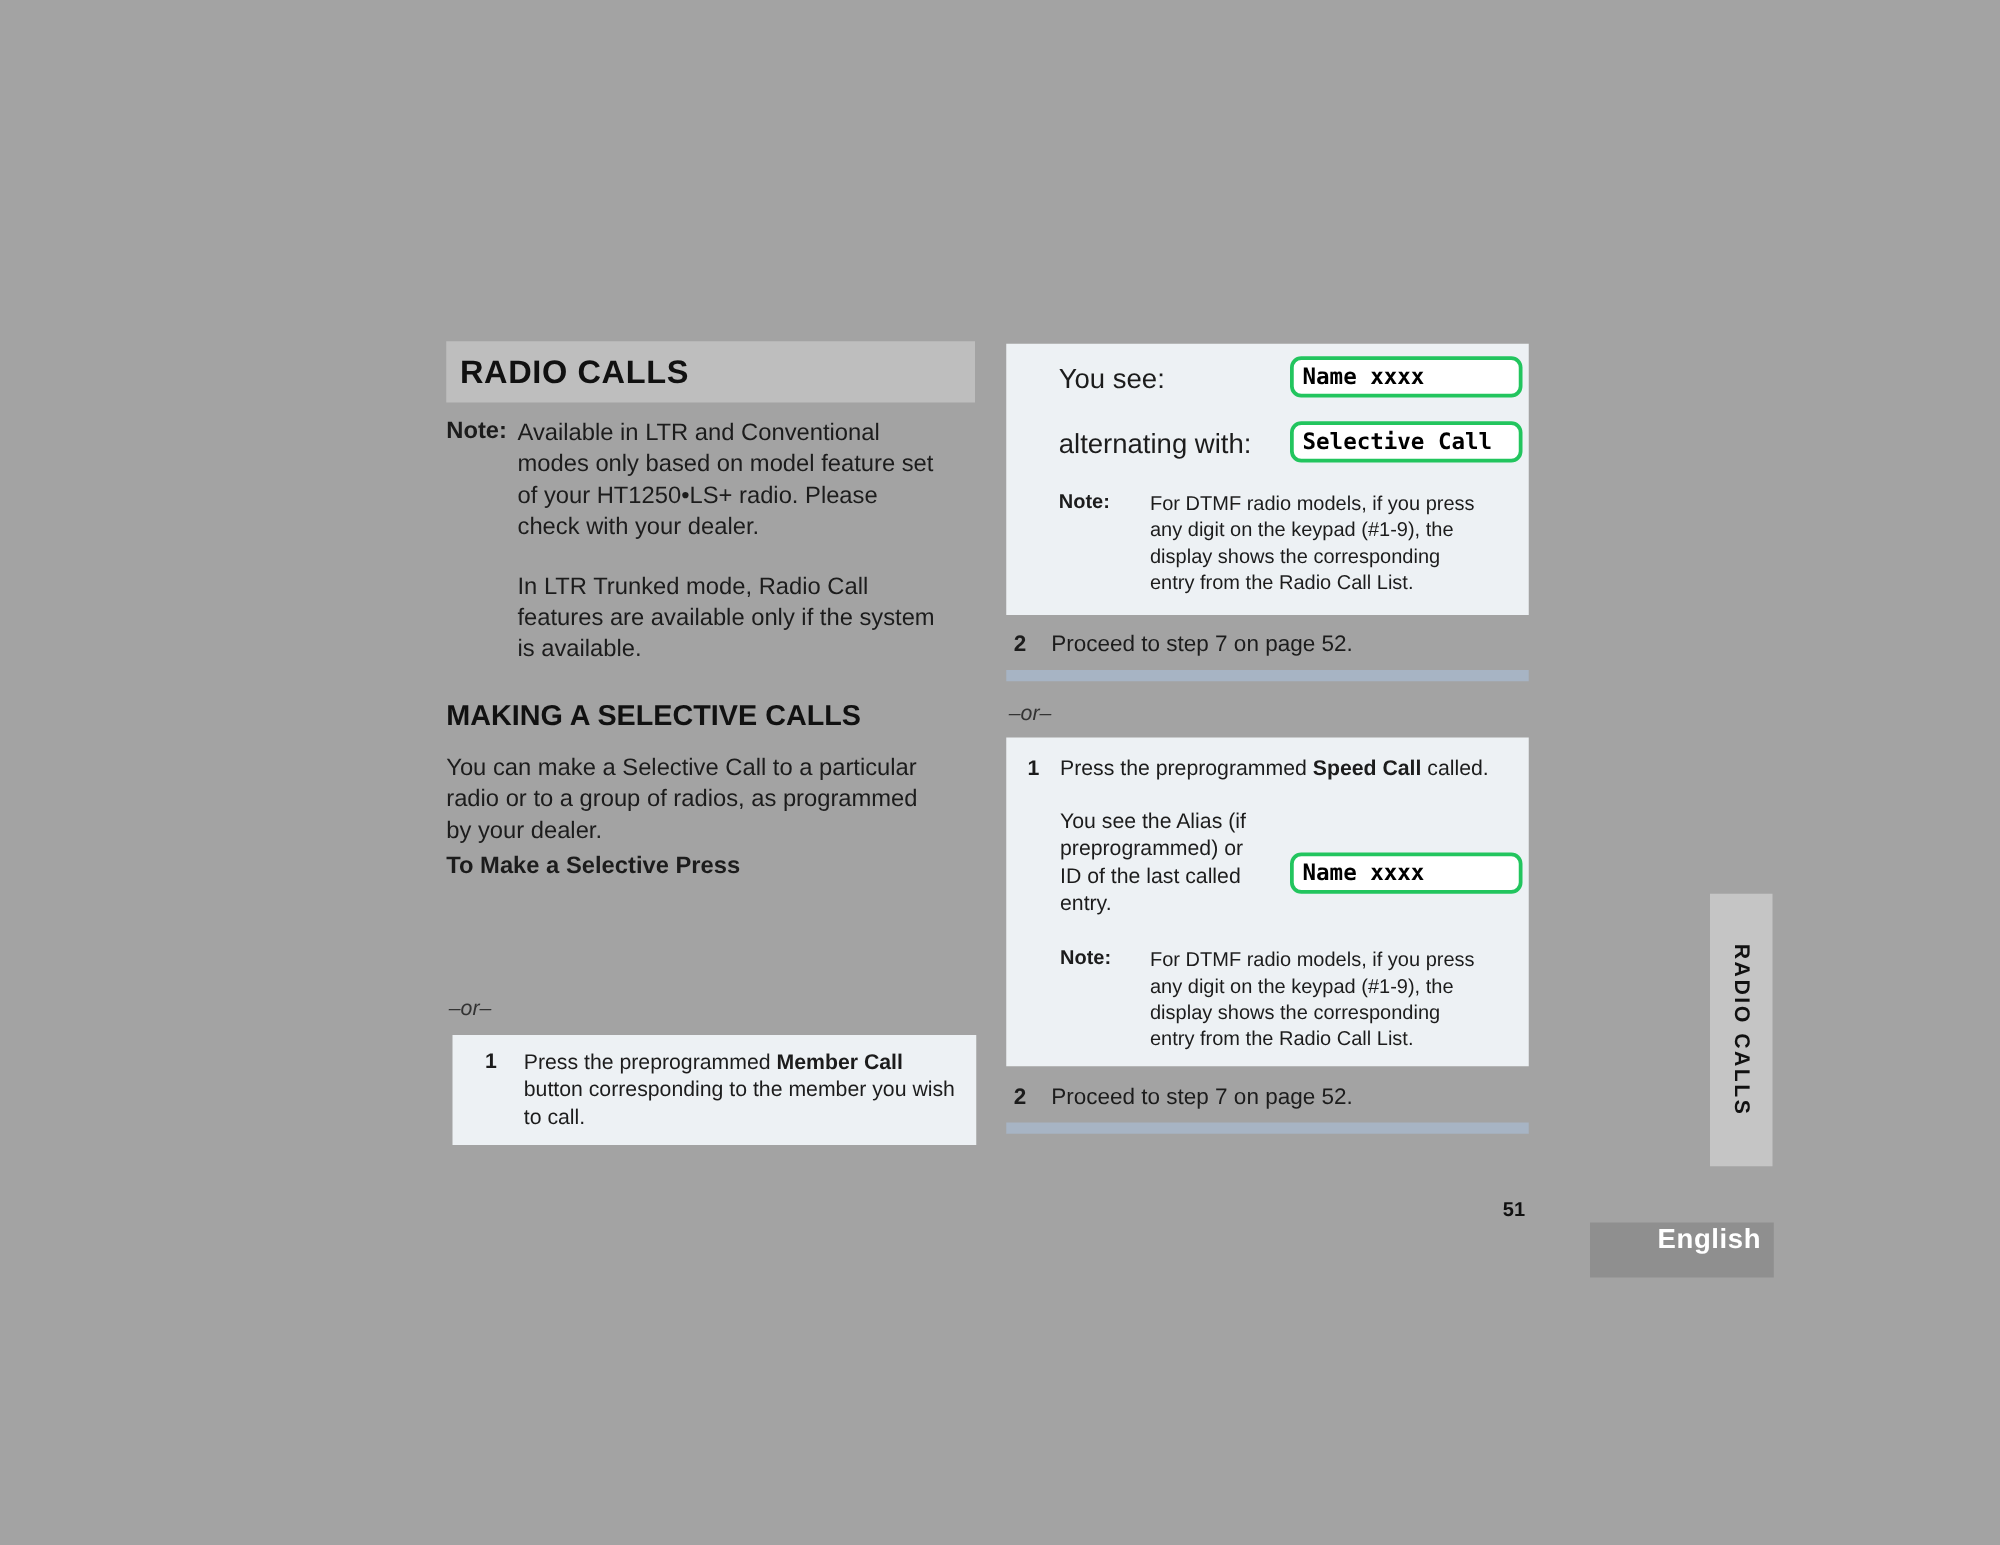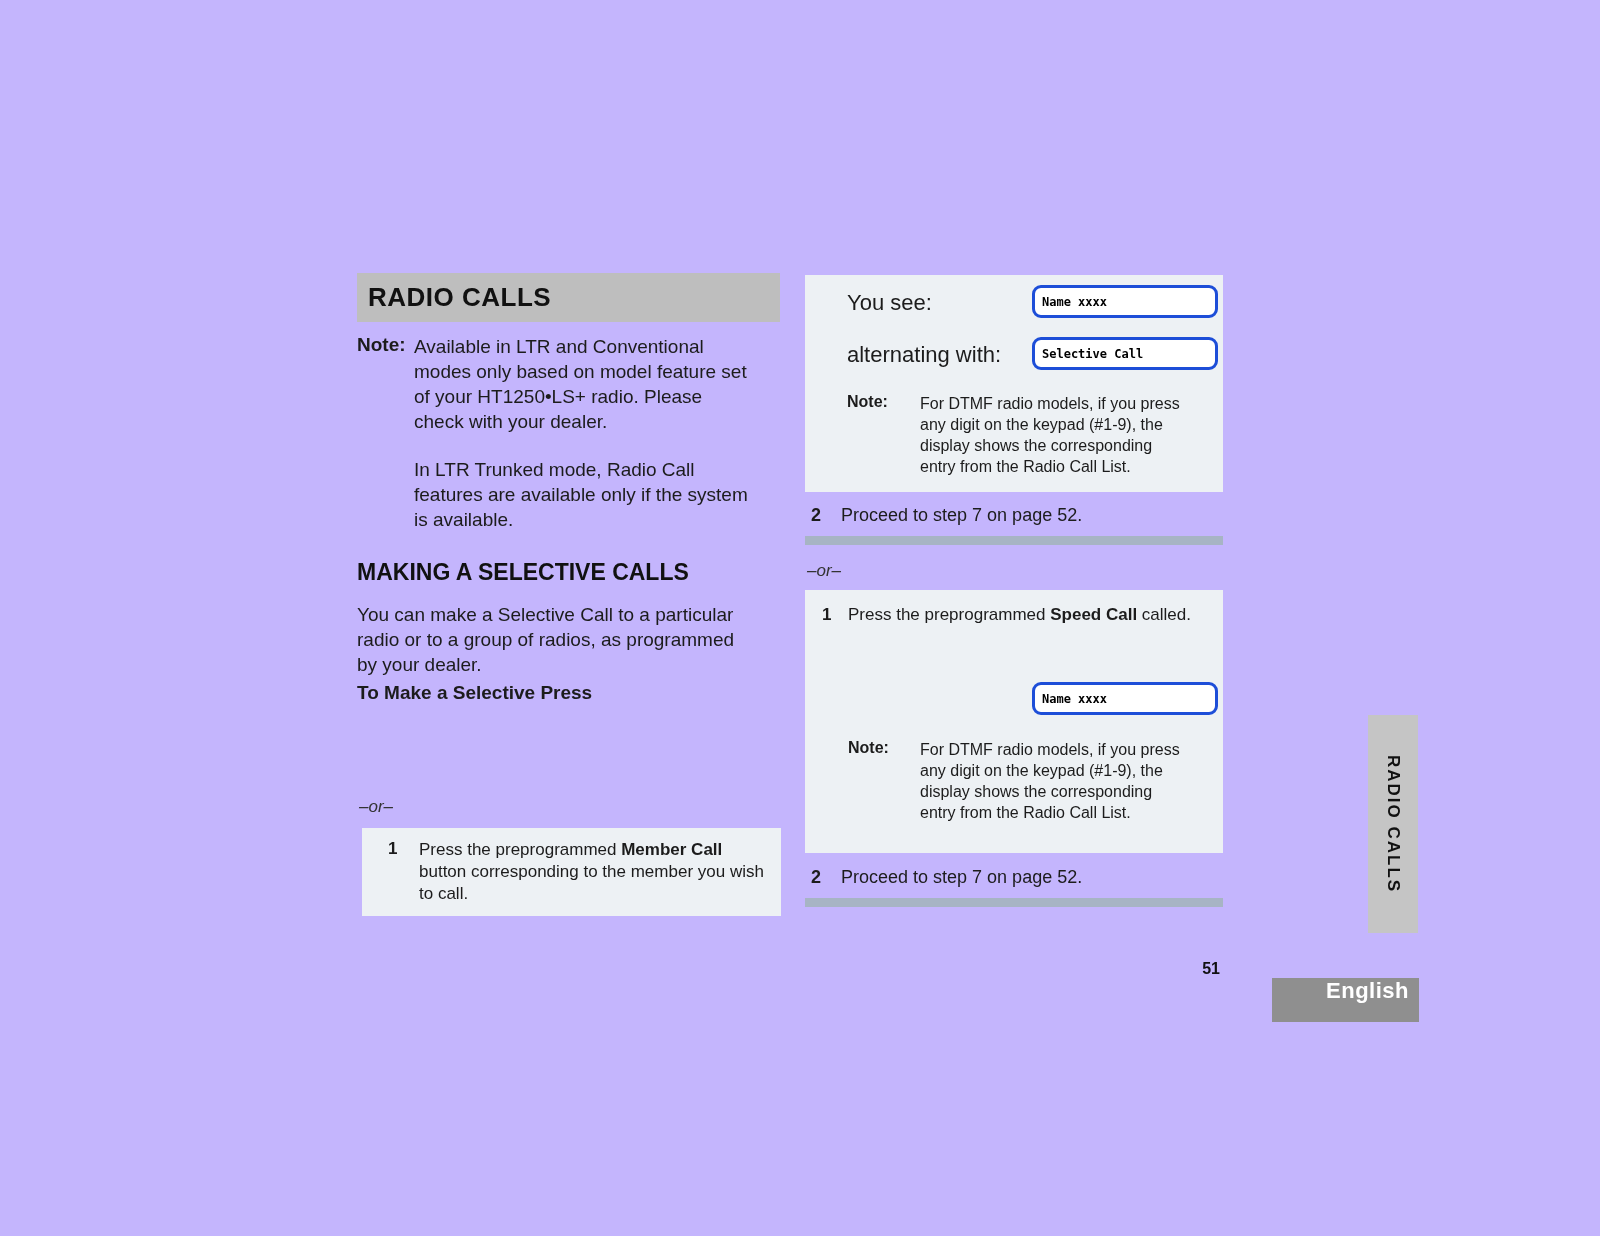--- a/index.html
+++ b/index.html
@@ -1,17 +1,17 @@
 <!DOCTYPE html>
 <html><head>
 <meta charset="utf-8">
 <style>
   html,body { margin:0; padding:0; background:#fff; }
   .page {
-    position:relative; width:1600px; height:1236px; background:#c4b5fd;
+    position:relative; width:1600px; height:1236px; background:#a3a3a3;
     font-family:"Liberation Sans", sans-serif; color:#1c1c1c; overflow:hidden;
   }
   .pre { white-space:pre-line; }
 
   
   .col-left { position:absolute; left:357px; top:273px; width:426px; height:680px; }
   .header-bar {
     position:absolute; left:0; top:0; width:423px; height:49px; background:#bebebe;
     display:flex; align-items:center; padding-left:11px; box-sizing:border-box;
   }
@@ -33,23 +33,23 @@
   .step-box .snum { width:31px; font-size:17px; font-weight:bold; flex:none; }
   .step-box .stext { font-size:17px; line-height:22px; }
 
   
   .col-right { position:absolute; left:805px; top:275px; width:418px; height:640px; }
   .panel { background:#edf1f4; box-sizing:border-box; }
   .panel1 { position:absolute; left:0; top:0; width:418px; height:217px; padding:10px 5px 0 42px; }
   .prow { display:flex; margin-bottom:19px; }
   .prow .plabel { width:185px; font-size:22px; padding-top:5px; flex:none; }
   .lcd {
-    width:186px; height:33px; background:#ffffff; border:3px solid #1d4ed8; border-radius:9px;
+    width:186px; height:33px; background:#ffffff; border:3px solid #22c55e; border-radius:9px;
     box-sizing:border-box; display:flex; align-items:center; padding-left:7px; flex:none;
-    font-family:"DejaVu Sans Mono", monospace; font-weight:bold; font-size:12px; color:#000;
+    font-family:"DejaVu Sans Mono", monospace; font-weight:bold; font-size:18px; color:#000;
   }
   .note-inline { display:flex; margin-top:23px; }
   .note-inline .nlabel { width:73px; font-size:16px; font-weight:bold; flex:none; }
   .note-inline .nbody { font-size:16px; line-height:21px; width:276px; }
   .step-line { position:absolute; left:0; display:flex; width:418px; }
   .step-line .snum { width:36px; padding-left:6px; font-size:18px; font-weight:bold; flex:none; box-sizing:border-box; }
   .step-line .stext { font-size:18px; }
   .sl1 { top:230px; } .sl2 { top:592px; }
   .divider { position:absolute; left:0; width:418px; height:9px; background:#a7b4c4; }
   .dv1 { top:261px; } .dv2 { top:623px; }
@@ -143,20 +143,24 @@
     </div>
     <div class="divider dv1"></div>
     <div class="or-sep or-right">–or–</div>
 
     <div class="panel panel2">
       <div class="p2step">
         <div class="snum">1</div>
         <div class="stext"><span>Press the preprogrammed </span><b>Speed Call</b><span> called.</span></div>
       </div>
       <div class="alias-row">
+        <div class="alias pre">You see the Alias (if
+preprogrammed) or
+ID of the last called
+entry.</div>
         <div class="lcd">Name xxxx</div>
       </div>
       <div class="note-inline p2note">
         <div class="nlabel">Note:</div>
         <div class="nbody pre">For DTMF radio models, if you press
 any digit on the keypad (#1-9), the
 display shows the corresponding
 entry from the Radio Call List.</div>
       </div>
     </div>

